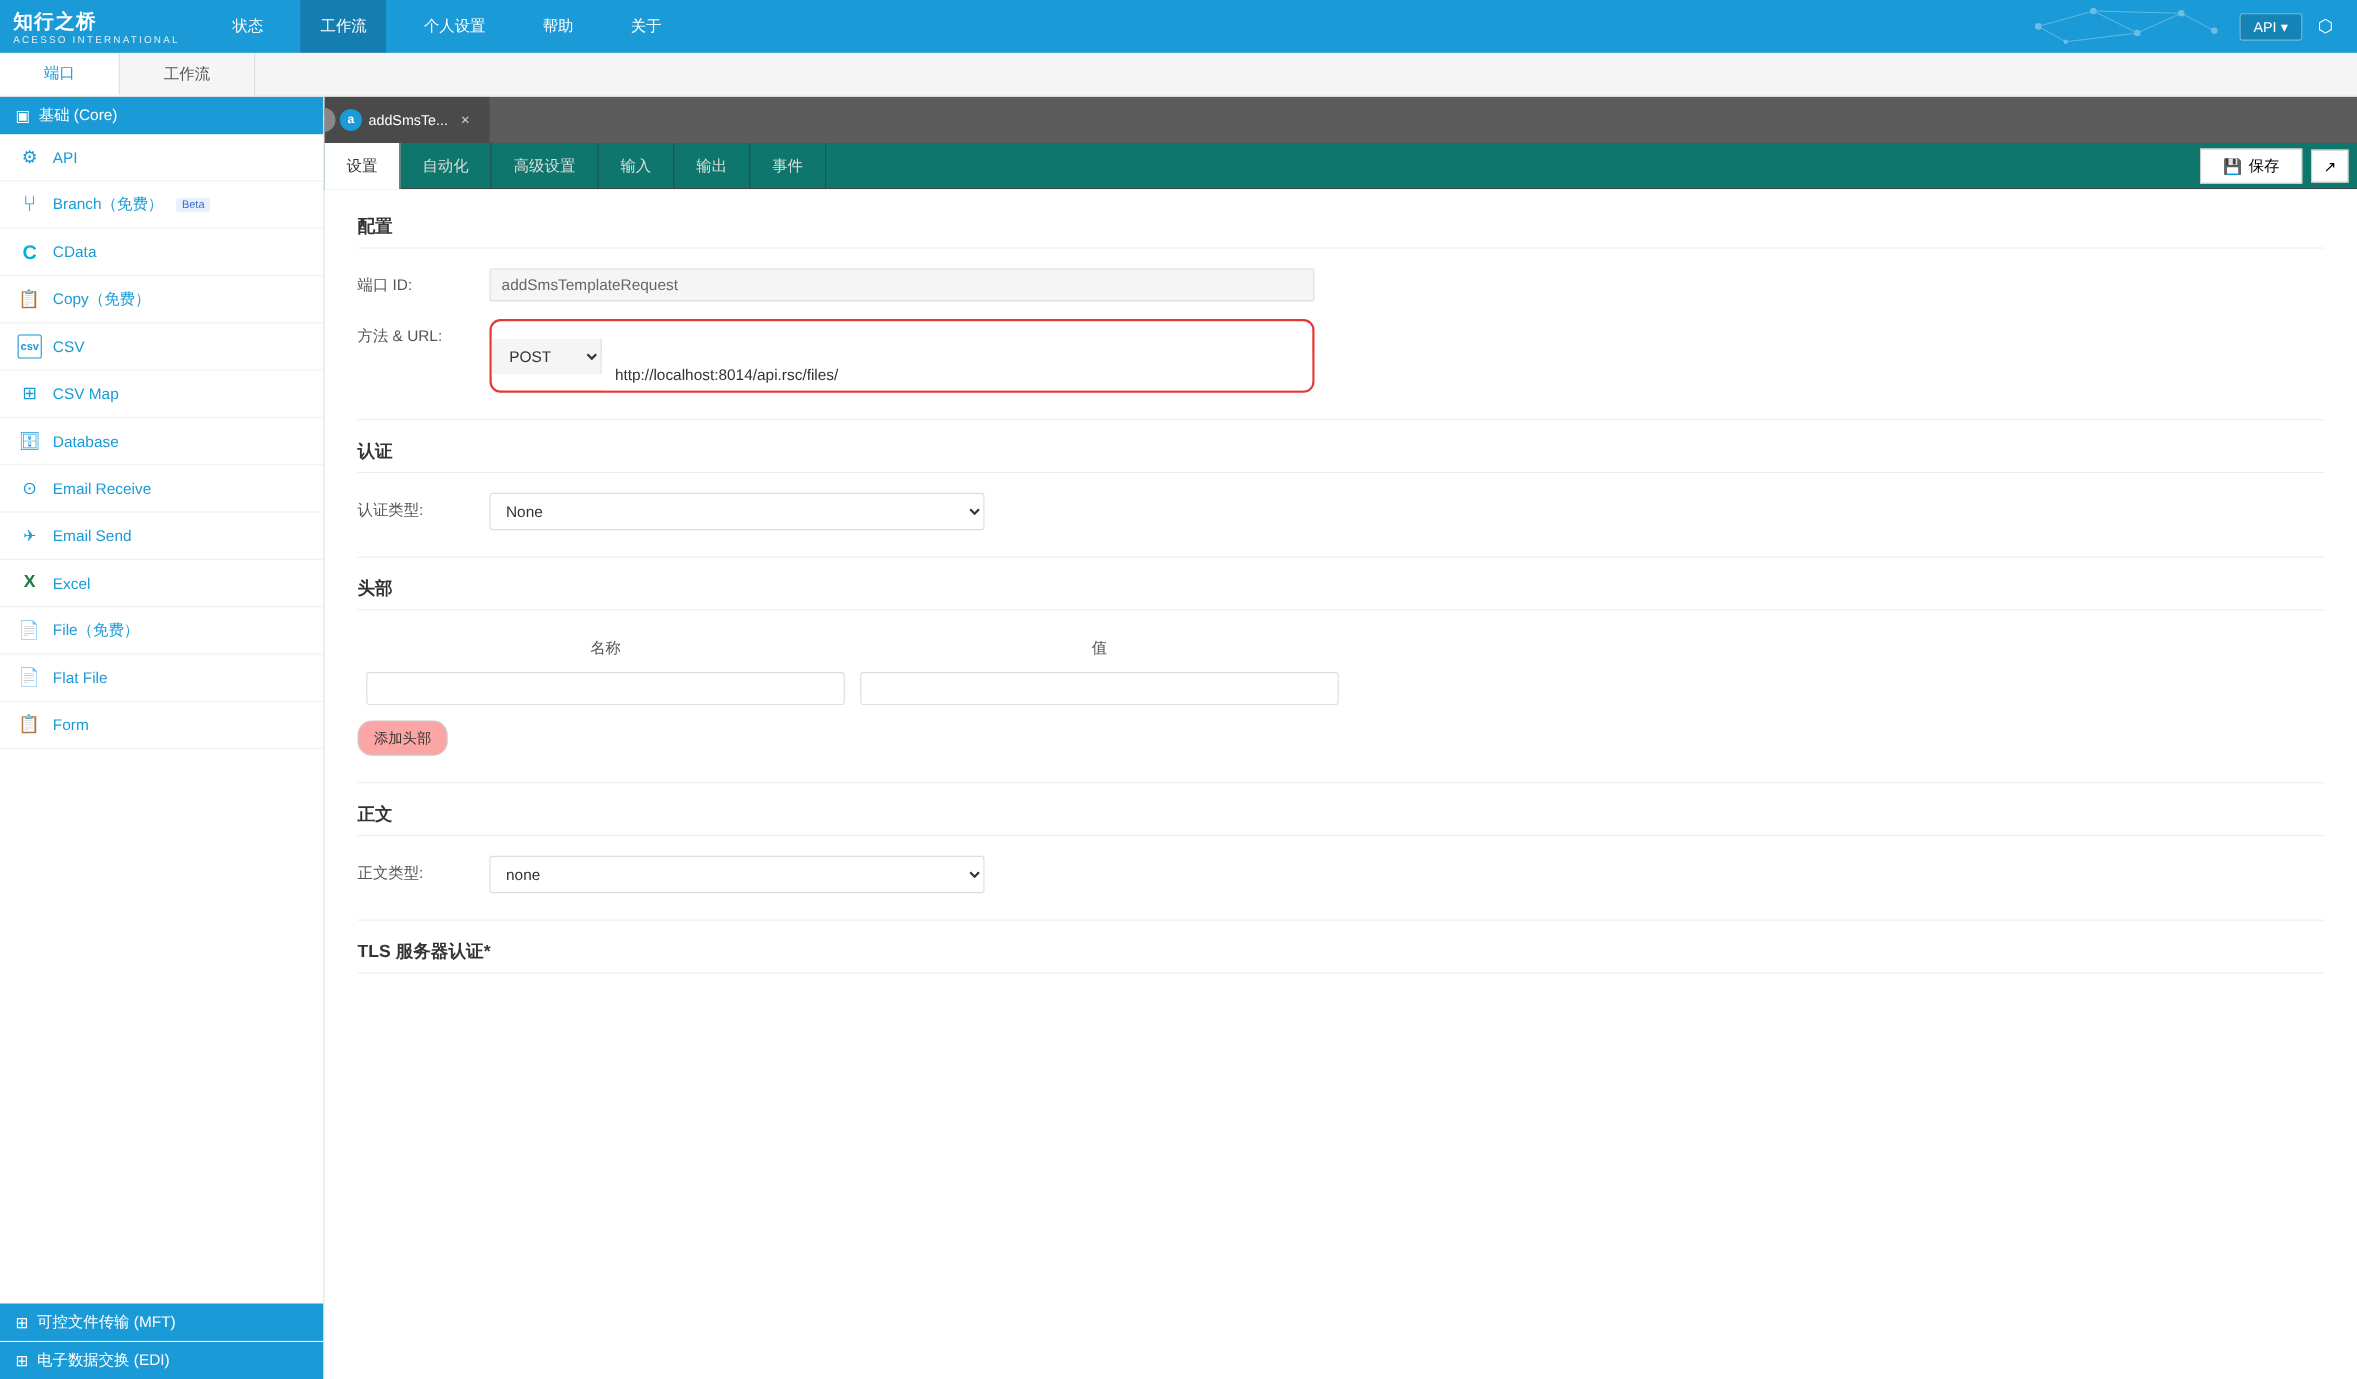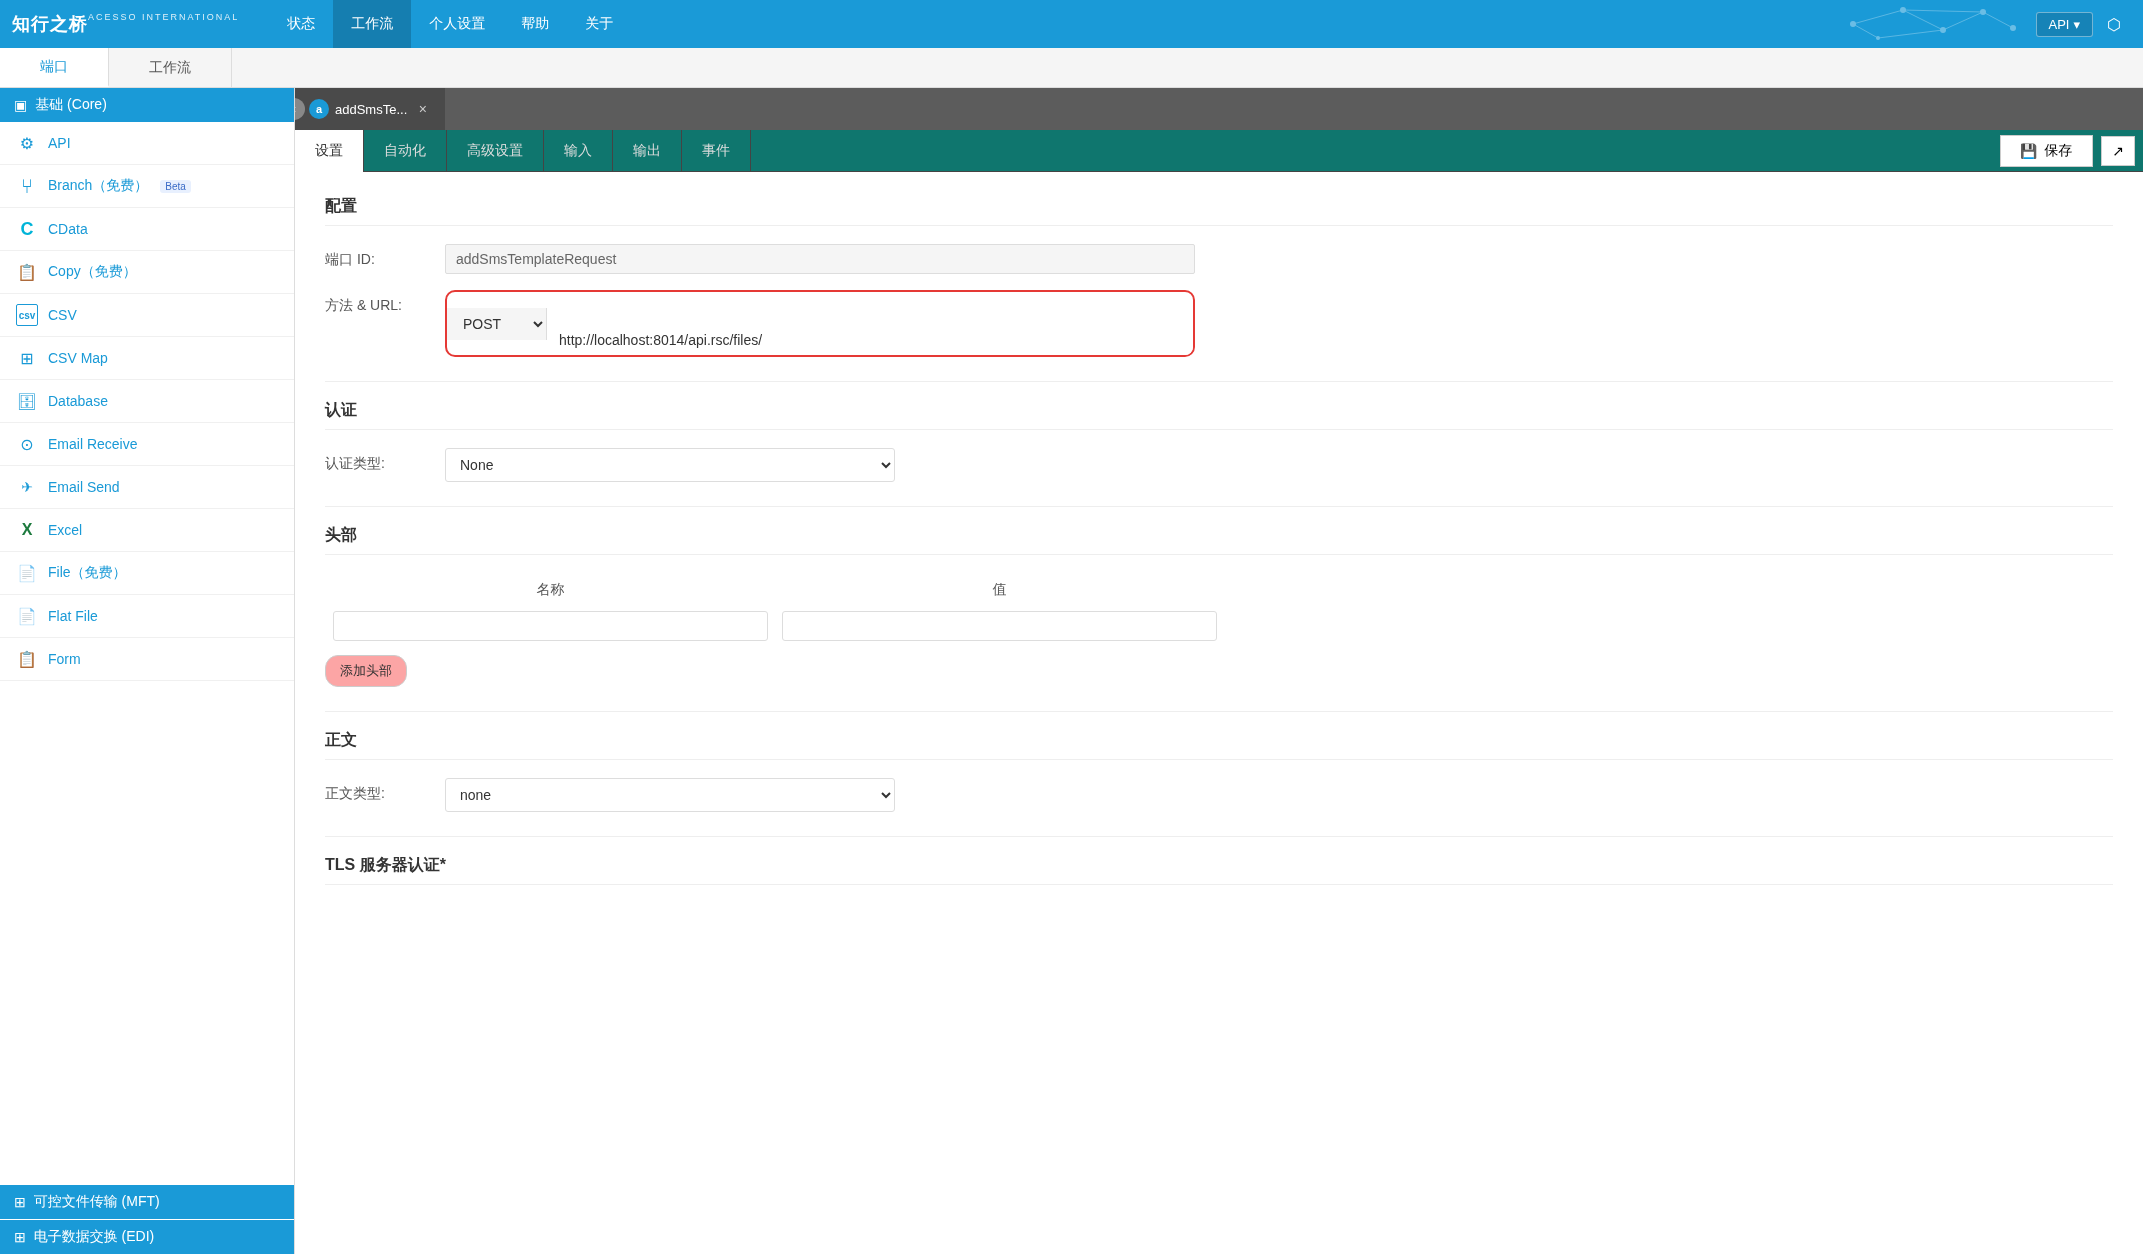--- a/index.html
+++ b/index.html
@@ -9,39 +9,39 @@
     .top-nav {
       background: #1a9ad7;
       height: 48px;
       display: flex;
       align-items: center;
       padding: 0 0 0 12px;
       position: relative;
     }
     .top-nav .logo {
       display: flex;
-      flex-direction: row;
+      flex-direction: column;
       align-items: flex-start;
       margin-right: 30px;
       color: white;
     }
     .top-nav .logo .logo-main {
       font-size: 18px;
       font-weight: bold;
       letter-spacing: 1px;
     }
     .top-nav .logo .logo-sub {
       font-size: 9px;
       letter-spacing: 2px;
       opacity: 0.85;
     }
     .top-nav .nav-items {
       display: flex;
       align-items: center;
-      gap: 0;
+      gap: 16px;
       flex: 1;
     }
     .top-nav .nav-item {
       color: white;
       padding: 0 18px;
       height: 48px;
       display: flex;
       align-items: center;
       cursor: pointer;
       font-size: 14px;

